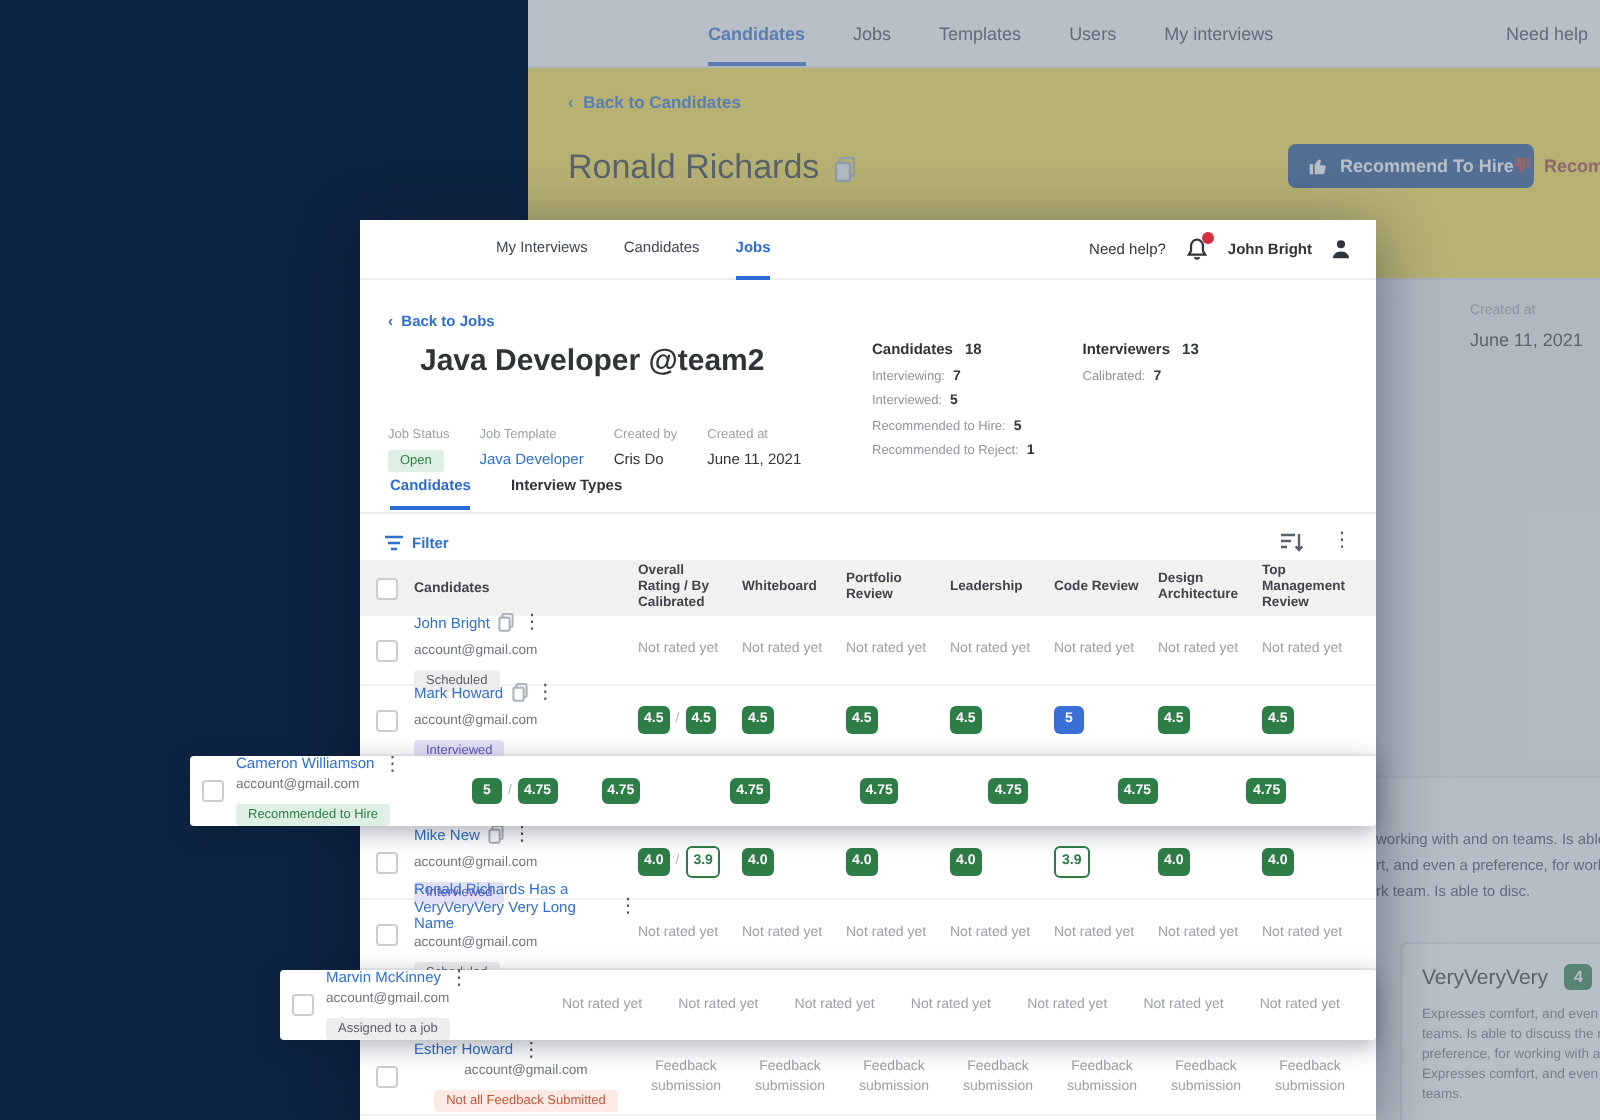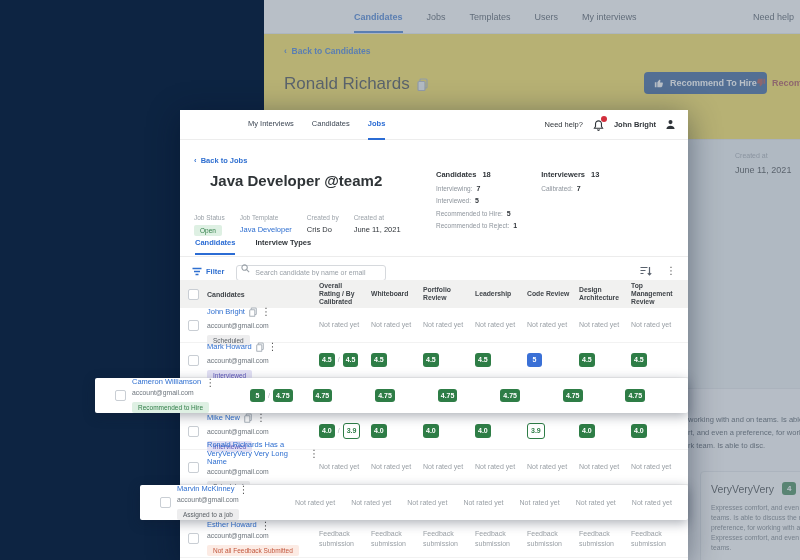--- a/index.html
+++ b/index.html
@@ -86,21 +86,21 @@
   .thead { position:absolute; left:0; right:0; top:170px; height:28px; background:#f1f1f0;
     display:flex; align-items:center; padding-left:8px; }
   .cb { width:11px; height:11px; border:1px solid #c9ced4; border-radius:2px; background:#fff; flex:none; cursor:pointer; }
   .th-name { width:112px; margin-left:8px; font-size:7px; font-weight:bold; color:#40454a; }
   .col-h { width:52px; flex:none; font-size:6.8px; font-weight:bold; color:#40454a; line-height:1.2;
     padding-right:6px; }
   .rows { position:absolute; left:0; right:0; top:198px; }
   .row { display:flex; align-items:center; padding-left:8px; border-bottom:1px solid #f2f2f2;
     background:#fff; height:35px; }
   .row.popped { position:relative; z-index:6; box-shadow:0 3px 12px rgba(15,25,45,.35);
-    border-radius:2px; border-bottom:none; padding-left:20px; }
+    border-radius:2px; border-bottom:none; padding-left:6px; }
   .name-stack { width:112px; margin-left:8px; overflow:hidden; }
   .row.popped .name-stack { width:118px; margin-left:6px; }
   .name-line { display:flex; align-items:center; gap:4px; }
   .cname { font-size:7.5px; color:#2f6fd0; line-height:8.5px; cursor:pointer; }
   .cemail { margin-top:1px; font-size:6.8px; color:#6d757d; }
   .name-stack .pill { margin-top:2px; }
   .col { width:52px; flex:none; font-size:7px; color:#9aa0a6; line-height:1.3; padding-right:4px; }
   .row.popped .col { width:auto; flex:1; }
   .badge { display:inline-block; min-width:15px; padding:2px 3px; border-radius:3px; font-size:7px;
     font-weight:bold; text-align:center; }
@@ -235,27 +235,20 @@
       </div>
     <div class="m-tabline"></div>
 
     <div class="m-toolbar">
       <div class="filter-btn">
         <svg width="10" height="9" viewBox="0 0 10 9" stroke="#2f6fd0" stroke-width="1.3" fill="none">
             <path d="M0.5 1.5h9 M2 4.5h6 M3.5 7.5h3"></path>
           </svg>
         <span>Filter</span>
       </div>
-      <div class="search-box">
-        <svg class="search-ic" width="9" height="9" viewBox="0 0 10 10" fill="none" stroke="#9aa1a8" stroke-width="1.2">
-            <circle cx="4" cy="4" r="3"></circle>
-            <path d="M6.3 6.3 9 9"></path>
-          </svg>
-        <input type="text" placeholder="Search candidate by name or email" style="">
-      </div>
       <div class="tb-right">
         <svg width="12" height="11" viewBox="0 0 12 11" stroke="#59616d" stroke-width="1.2" fill="none">
             <path d="M0.5 1.5h7 M0.5 4.5h5 M0.5 7.5h3 M9.5 1v8 M7.8 7.2 9.5 9l1.7-1.8"></path>
           </svg>
         <div class="kebab">⋮</div>
       </div>
     </div>
 
     <div class="thead" id="table-head">
         <div class="cb"></div>
@@ -376,21 +369,21 @@
               <span class="kebab">⋮</span>
             </div><div class="cemail">account@gmail.com</div><span class="pill gray">Assigned to a job</span></div>
           <div class="col">Not rated yet</div>
           <div class="col">Not rated yet</div>
           <div class="col">Not rated yet</div>
           <div class="col">Not rated yet</div>
           <div class="col">Not rated yet</div>
           <div class="col">Not rated yet</div>
           <div class="col">Not rated yet</div>
         </div>
-        <div class="row" style="height: 38px;">
+        <div class="row" style="height: 38px; text-align: center;">
           <div class="cb"></div>
           <div class="name-stack"><div class="name-line">
               <span class="cname">Esther Howard</span>
               <span class="kebab">⋮</span>
             </div><div class="cemail">account@gmail.com</div><span class="pill red">Not all Feedback Submitted</span></div>
           <div class="col">Feedback submission</div>
           <div class="col">Feedback submission</div>
           <div class="col">Feedback submission</div>
           <div class="col">Feedback submission</div>
           <div class="col">Feedback submission</div>

